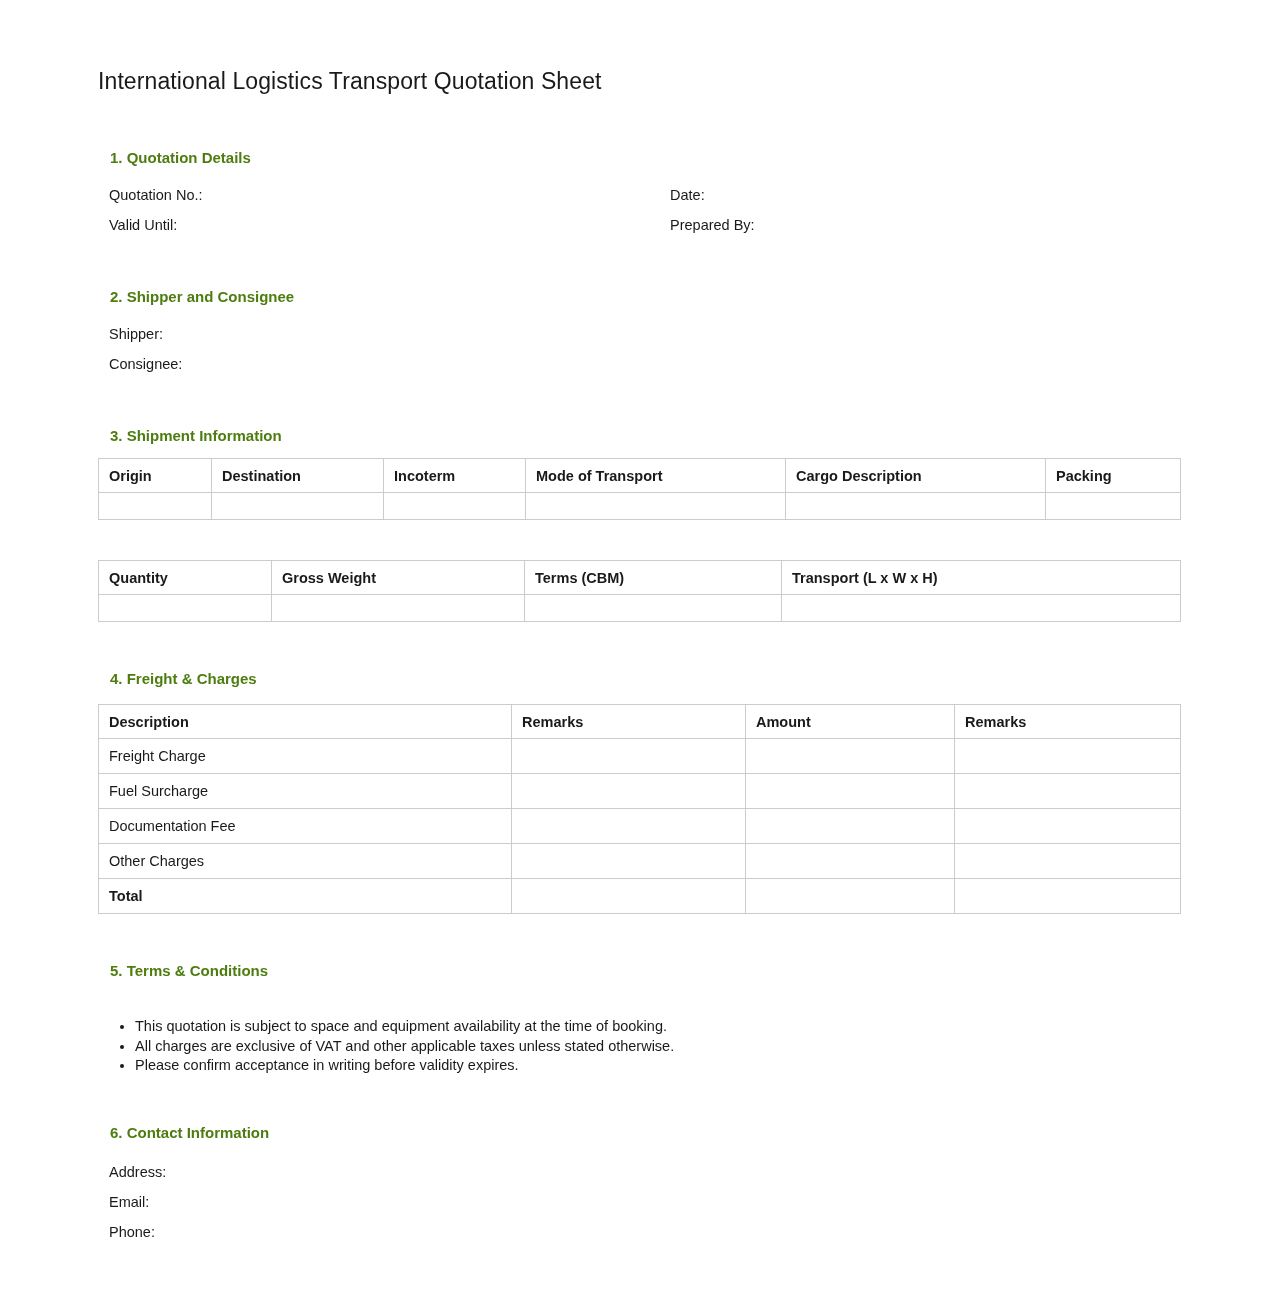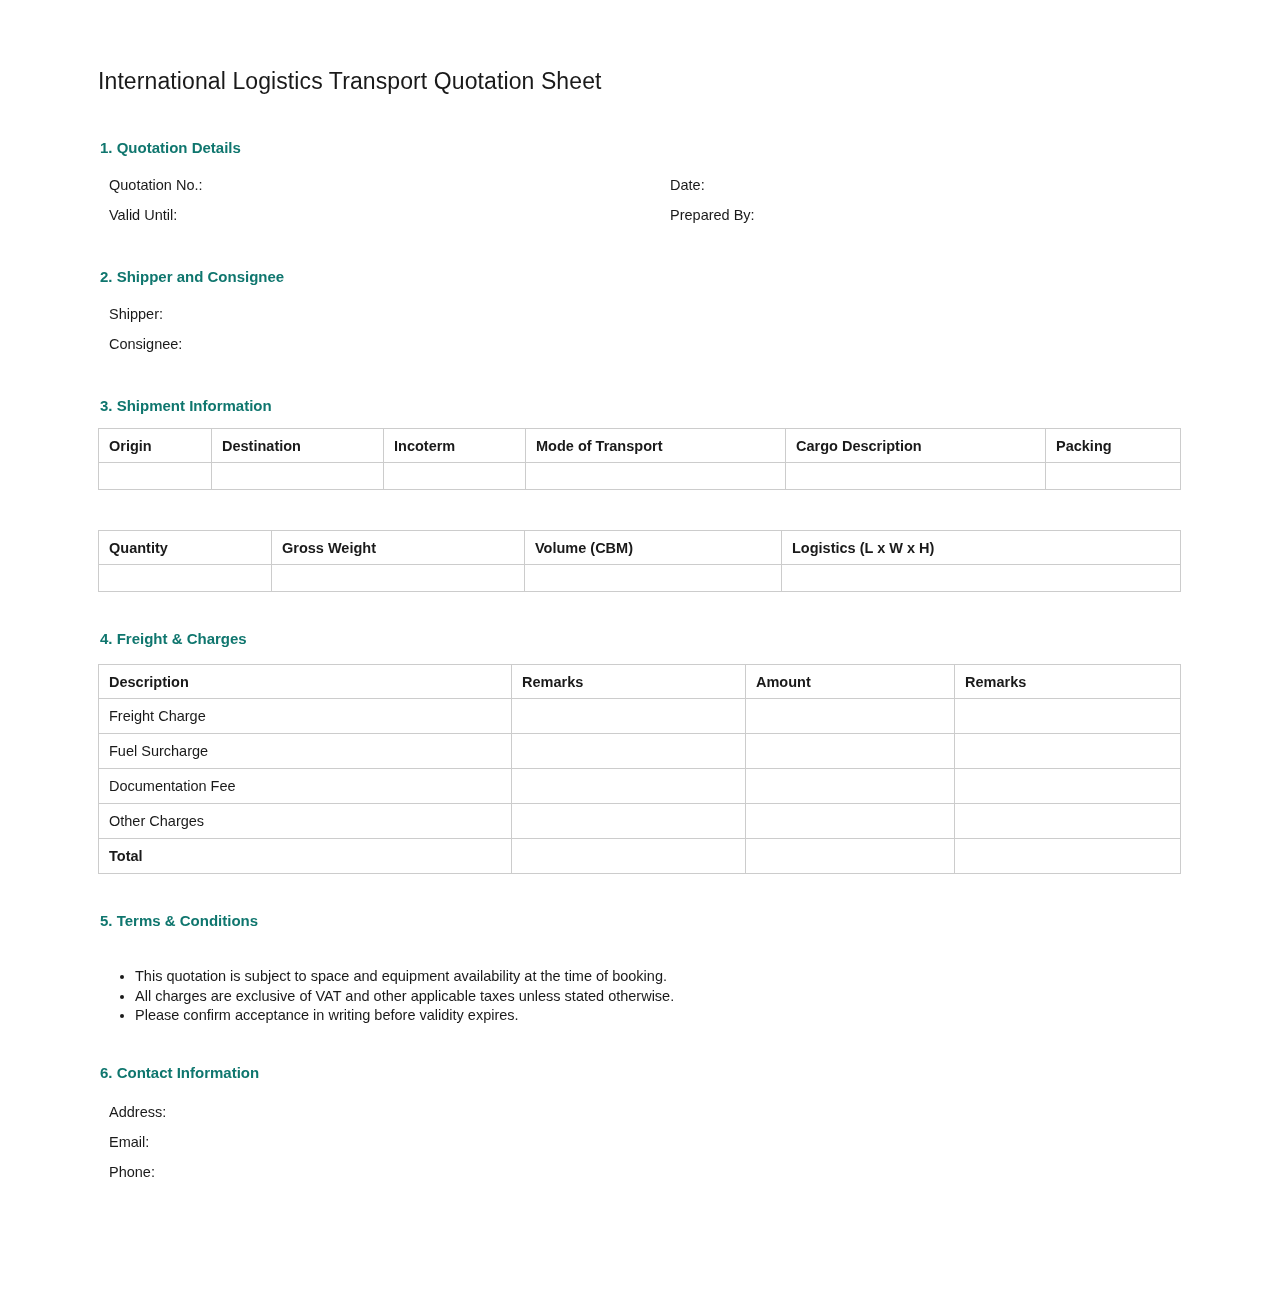--- a/index.html
+++ b/index.html
@@ -23,22 +23,22 @@
     font-size: 23px;
     font-weight: 400;
     color: #1a1a1a;
     margin: 0 0 0 0;
     padding-top: 8px;
     letter-spacing: 0.1px;
   }
   .section-heading {
     font-size: 15px;
     font-weight: bold;
-    color: #0f766e;
-    margin: 2px;
+    color: #4d7c0f;
+    margin: 12px;
     padding: 0;
   }
   .sec-gap-title { height: 42px; }
   .sec-gap { height: 36px; }
 
   .field-grid {
     display: block;
     padding-left: 11px;
     margin-top: 14px;
   }
@@ -175,22 +175,22 @@
       <colgroup>
         <col style="width:173px">
         <col style="width:253px">
         <col style="width:257px">
         <col style="width:399px">
       </colgroup>
       <thead>
         <tr>
           <th>Quantity</th>
           <th>Gross Weight</th>
-          <th>Volume (CBM)</th>
-          <th>Logistics (L x W x H)</th>
+          <th>Terms (CBM)</th>
+          <th>Transport (L x W x H)</th>
         </tr>
       </thead>
       <tbody>
         <tr>
           <td></td>
           <td></td>
           <td></td>
           <td></td>
         </tr>
       </tbody>

